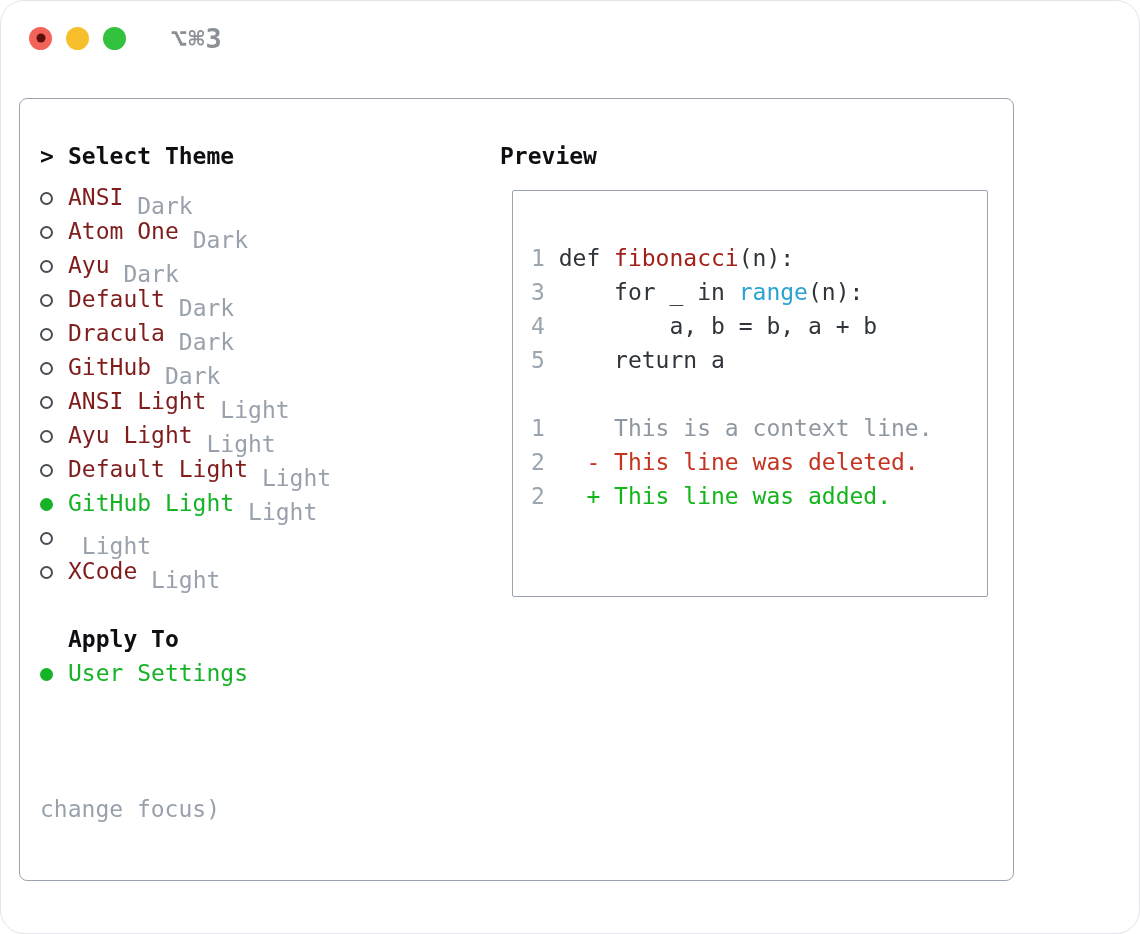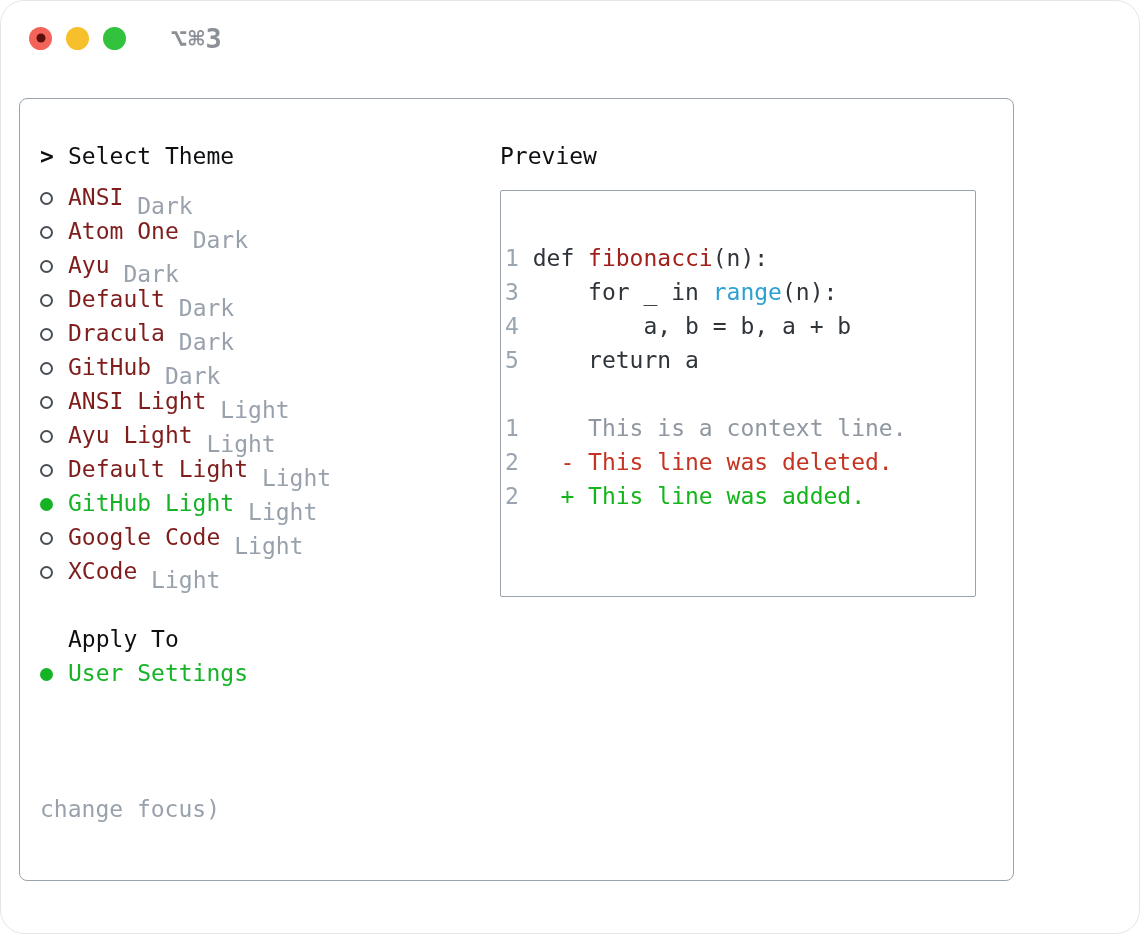--- a/index.html
+++ b/index.html
@@ -45,21 +45,21 @@
     display:flex;
     padding:40px 24px 0 20px;
     height:100%;
   }
   .left-col { width:460px; flex:none; font-size:23px; line-height:34px; color:#33383e; }
   .right-col { flex:1; font-size:23px; line-height:34px; }
 
   .row { display:flex; align-items:center; height:34px; white-space:pre; }
   .spacer { height:34px; }
 
-  .hdr { font-weight:normal; color:#0d0f12; }
+  .hdr { font-weight:bold; color:#0d0f12; }
   .caret { display:inline-block; width:28px; flex:none; font-weight:bold; color:#0d0f12; }
   .select-header { margin-bottom:7px; }
 
   .marker { display:inline-block; width:28px; flex:none; }
   .radio {
     display:inline-block; width:13px; height:13px; border-radius:50%;
     border:2px solid #474e55; background:transparent;
   }
   .opt.selected .radio { background:#16b327; border-color:#16b327; }
   .opt .name { color:#7f1d1d; }
@@ -69,22 +69,23 @@
   .apply-header { padding-left:28px; }
   .help { color:#98a1ac; white-space:pre; }
 
   
   .preview-header { margin-bottom:17px; }
   .preview-box {
     width:476px; height:407px;
     border:1.5px solid #9aa3ae;
     border-radius:2px;
     background:#ffffff;
-    padding:50px 0 0 4px;
+    padding:50px 0 0 18px;
     overflow:hidden;
+    margin-left:12px;
   }
   .cl { height:34px; white-space:pre; }
   .ln { display:inline-block; width:2ch; color:#9aa5b0; }
   .seg.code    { color:#2f343a; }
   .seg.func    { color:#a12019; }
   .seg.num     { color:#13808e; }
   .seg.builtin { color:#2ba1d3; }
   .seg.context { color:#8f97a0; }
   .seg.deleted { color:#c43421;text-align:center; }
   .seg.added   { color:#13b51b; }
@@ -138,21 +139,21 @@
         <div class="row opt">
           <span class="marker"><span class="radio"></span></span><span class="name">Ayu Light</span><span> </span><span class="variant">Light</span>
         </div>
         <div class="row opt">
           <span class="marker"><span class="radio"></span></span><span class="name">Default Light</span><span> </span><span class="variant">Light</span>
         </div>
         <div class="row opt selected">
           <span class="marker"><span class="radio"></span></span><span class="name">GitHub Light</span><span> </span><span class="variant">Light</span>
         </div>
         <div class="row opt">
-          <span class="marker"><span class="radio"></span></span><span class="name">Google Code</span><span> </span><span class="variant">Light</span>
+          <span class="marker"><span class="radio"></span></span><span> </span><span class="variant">Light</span>
         </div>
         <div class="row opt">
           <span class="marker"><span class="radio"></span></span><span class="name">XCode</span><span> </span><span class="variant">Light</span>
         </div>
 
         <div class="spacer"></div>
 
         <div class="row apply-header">
           <span class="hdr">Apply To</span>
         </div>

